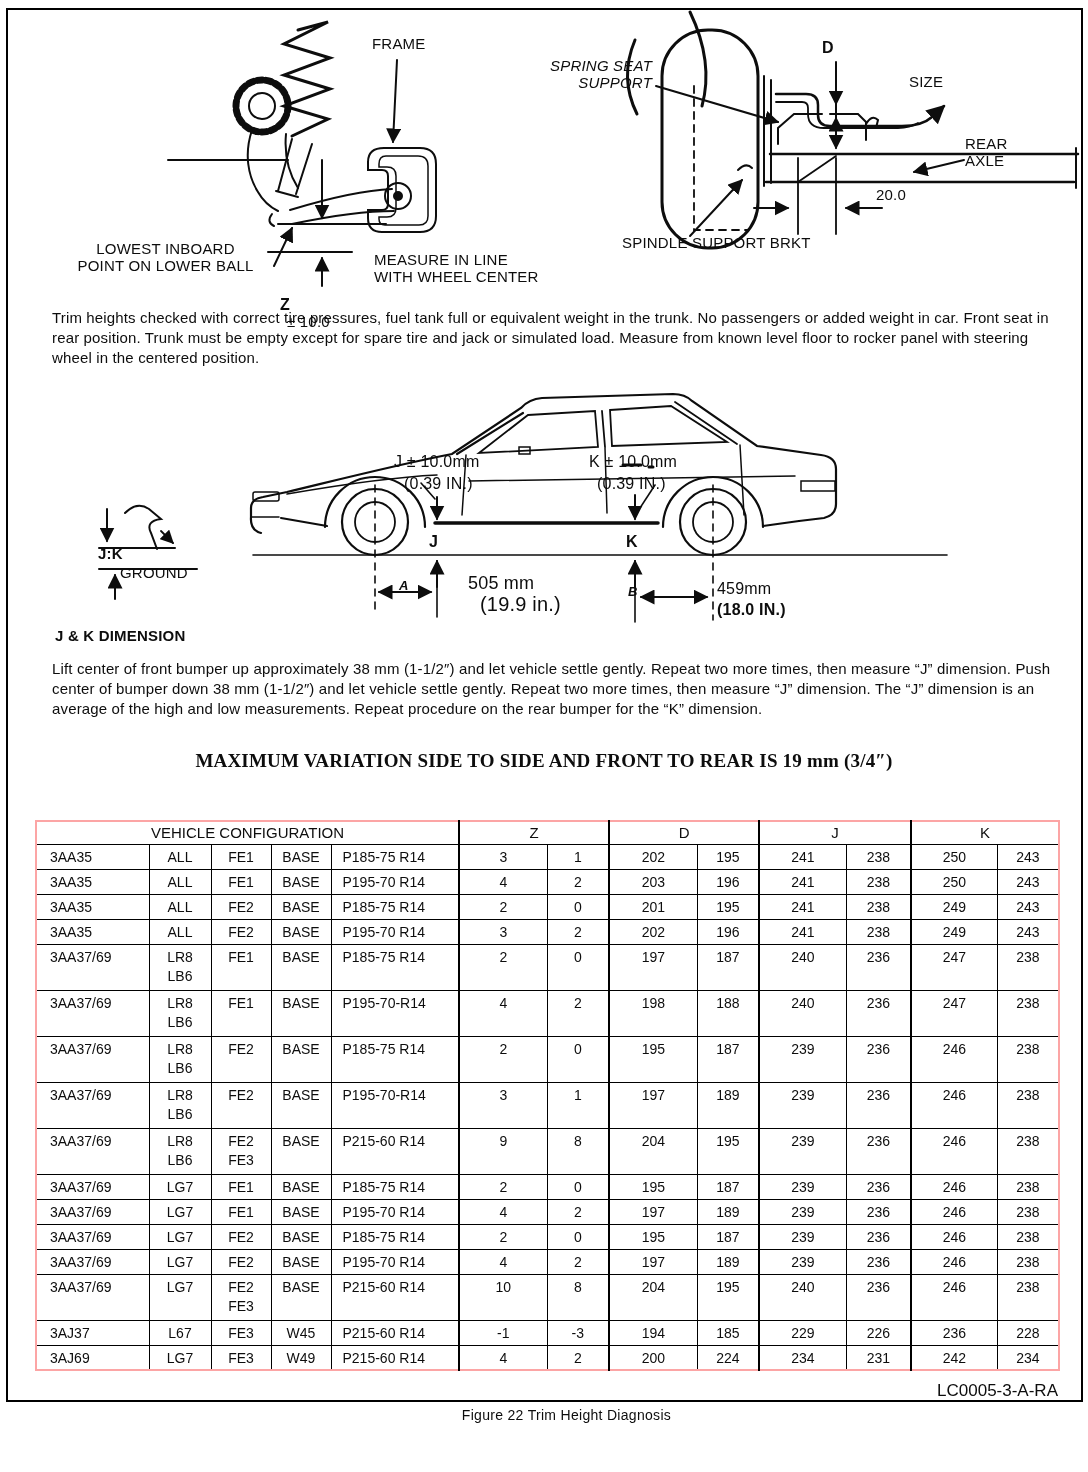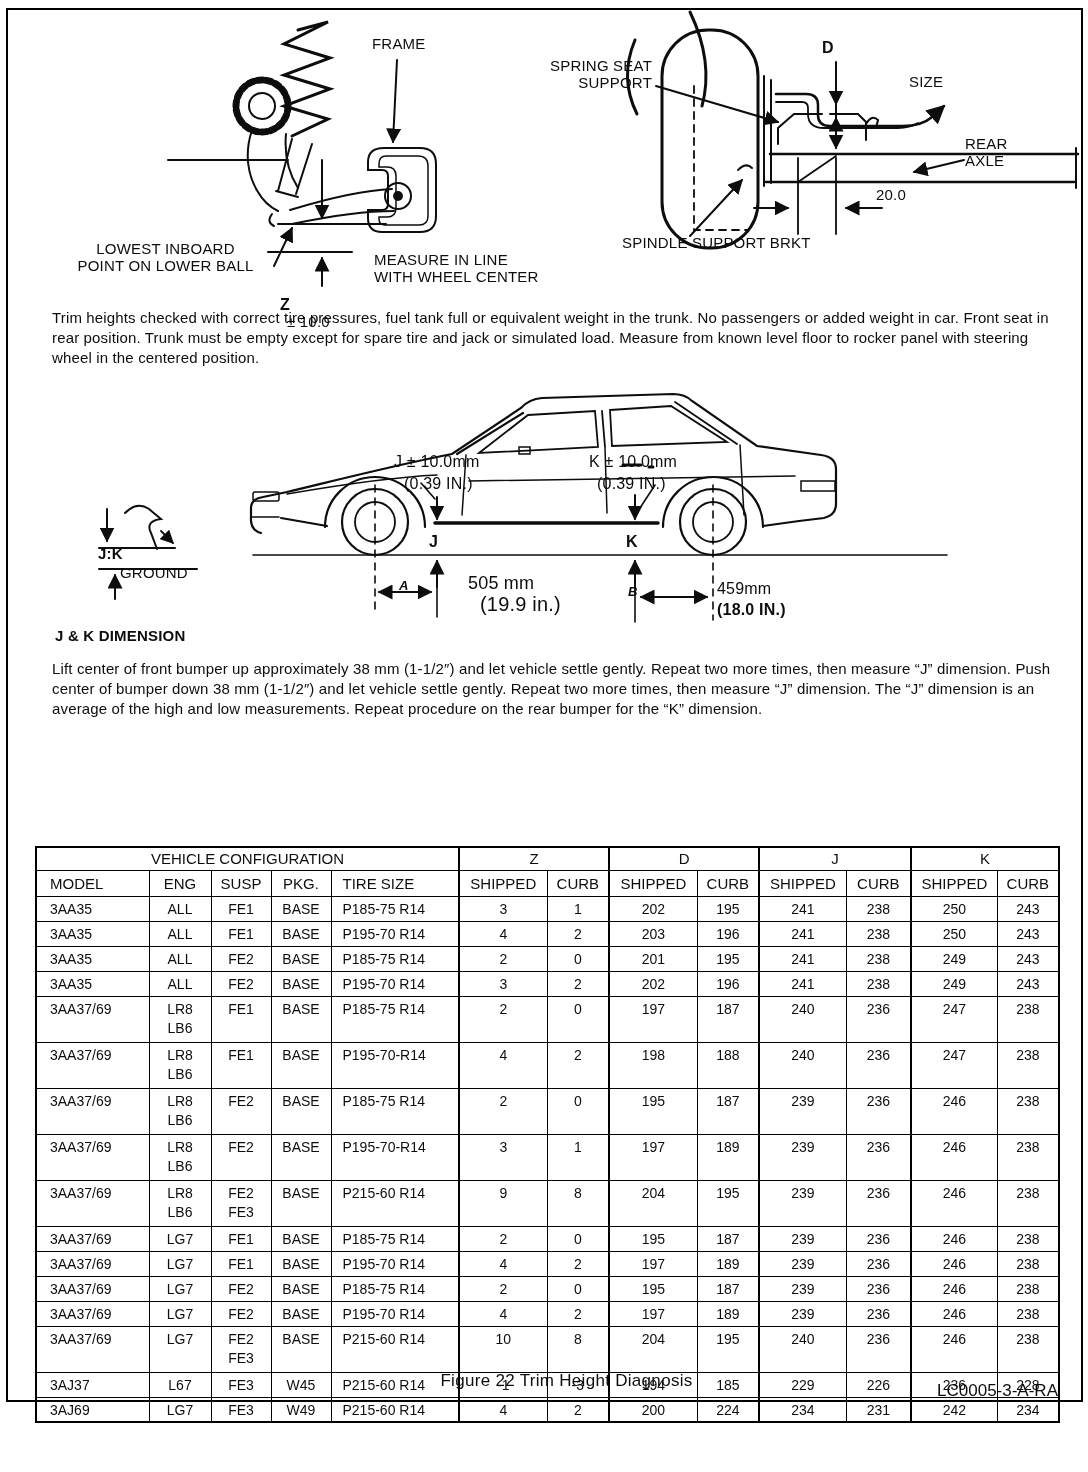--- a/index.html
+++ b/index.html
@@ -6,49 +6,49 @@
   .page {
     position:relative; width:1088px; height:1472px; background:#fff;
     font-family:"Liberation Sans", sans-serif; color:#0d0d0d; overflow:hidden;
   }
   .page-frame {
     position:absolute; left:6px; top:8px; right:5px; bottom:70px;
     border:2px solid #000; pointer-events:none;
   }
   .lbl { position:absolute; font-size:15px; line-height:17px; white-space:pre-line; letter-spacing:.2px; }
   .ctr { text-align:center; }
-  .rt  { text-align:right; }
+  .rt  { text-align:right;font-style:italic; }
   .b   { font-weight:bold; }
   .para { position:absolute; font-size:15px; line-height:20px; letter-spacing:.15px; }
   .heading-serif {
     position:absolute; left:0; right:0; text-align:center;
     font-family:"Liberation Serif", serif; font-weight:bold; font-size:19px; letter-spacing:.2px;
   }
   .units { position:absolute; left:0; right:0; text-align:center; font-size:15px; }
   svg.diag { position:absolute; }
   
   table.trim-table {
-    position:absolute; left:35px; top:846px; width:1023px;
-    border-collapse:collapse; table-layout:fixed; border:2px solid #000000;
+    position:absolute; left:35px; top:820px; width:1023px;
+    border-collapse:collapse; table-layout:fixed; border:2px solid #fca5a5;
   }
   .trim-table th, .trim-table td { border:1px solid #000; overflow:hidden; }
   .trim-table th { font-weight:normal; font-size:15px; text-align:center; }
   .trim-table tr.grp-row { height:23px; }
   .trim-table tr.col-row { height:26px; }
   .trim-table td {
     font-size:14px; text-align:center; vertical-align:top;
     padding-top:3px; white-space:pre-line; line-height:19px;
   }
   .trim-table tbody tr { height:25px; }
   .trim-table tbody tr.double { height:46px; }
   .trim-table th.c0, .trim-table td.c0 { text-align:left; padding-left:13px; }
   .trim-table th.c4, .trim-table td.c4 { text-align:left; padding-left:11px; }
   .gL { border-left-width:2px !important; }
   .doc-num { position:absolute; right:30px; top:1381px; font-size:17px; }
-  .caption { position:absolute; left:0; right:0; top:1371px; text-align:center; font-size:17px; letter-spacing:.3px;margin-left:45px; }
+  .caption { position:absolute; left:0; right:0; top:1407px; text-align:center; font-size:14px; letter-spacing:.3px;margin-left:45px; }
 </style>
 </head>
 <body>
 
 <div class="page">
   <div class="page-frame"></div>
 
   <svg class="diag" style="left:40px; top:18px;" width="530" height="285" viewBox="0 0 530 285">
     <defs>
       <marker id="ah1" viewBox="0 0 10 10" refX="9" refY="5" markerWidth="7.5" markerHeight="7.5" orient="auto-start-reverse">
@@ -192,20 +192,21 @@
   <div class="lbl" style="left:456px; top:575px; font-size:18px;margin-left:12px;">505 mm</div>
   <div class="lbl" style="left:480px; top:596px; font-size:20px;">(19.9 in.)</div>
   <div class="lbl" style="left:717px; top:580px; font-size:16px;">459mm</div>
   <div class="lbl" style="left:717px; top:601px; font-size:16px;font-weight:bold;">(18.0 IN.)</div>
   <div class="lbl b" style="left:98px; top:545px;">J:K</div>
   <div class="lbl" style="left:120px; top:564px;">GROUND</div>
 
   <div class="lbl b" style="left:55px; top:627px;">J &amp; K DIMENSION</div>
   <div class="para" style="left:52px; top:659px; width:1002px;">Lift center of front bumper up approximately 38 mm (1-1/2″) and let vehicle settle gently. Repeat two more times, then measure “J” dimension. Push center of bumper down 38 mm (1-1/2″) and let vehicle settle gently. Repeat two more times, then measure “J” dimension. The “J” dimension is an average of the high and low measurements. Repeat procedure on the rear bumper for the “K” dimension.</div>
 
+  <div class="heading-serif" style="top:750px;">MAXIMUM VARIATION SIDE TO SIDE AND FRONT TO REAR IS 19 mm (3/4″)</div>
 
   <table class="trim-table">
     <colgroup>
       <col style="width:113px">
         <col style="width:62px">
         <col style="width:60px">
         <col style="width:60px">
       <col style="width:128px">
         <col style="width:88px">
         <col style="width:62px">
@@ -217,35 +218,20 @@
         <col style="width:62px">
     </colgroup>
     <thead>
       <tr class="grp-row">
         <th colspan="5">VEHICLE CONFIGURATION</th>
         <th colspan="2" class="gL">Z</th>
         <th colspan="2" class="gL">D</th>
         <th colspan="2" class="gL">J</th>
         <th colspan="2" class="gL">K</th>
       </tr>
-      <tr class="col-row">
-        <th class="c0">MODEL</th>
-        <th>ENG</th>
-        <th>SUSP</th>
-        <th>PKG.</th>
-        <th class="c4">TIRE SIZE</th>
-        <th class="gL">SHIPPED</th>
-        <th>CURB</th>
-        <th class="gL">SHIPPED</th>
-        <th>CURB</th>
-        <th class="gL">SHIPPED</th>
-        <th>CURB</th>
-        <th class="gL">SHIPPED</th>
-        <th>CURB</th>
-      </tr>
     </thead>
     <tbody>
         <tr>
           <td class="c0">3AA35</td>
           <td class="c1">ALL</td>
           <td class="c2">FE1</td>
           <td class="c3">BASE</td>
           <td class="c4">P185-75 R14</td>
           <td class="c5 gL">3</td>
           <td class="c6">1</td>

